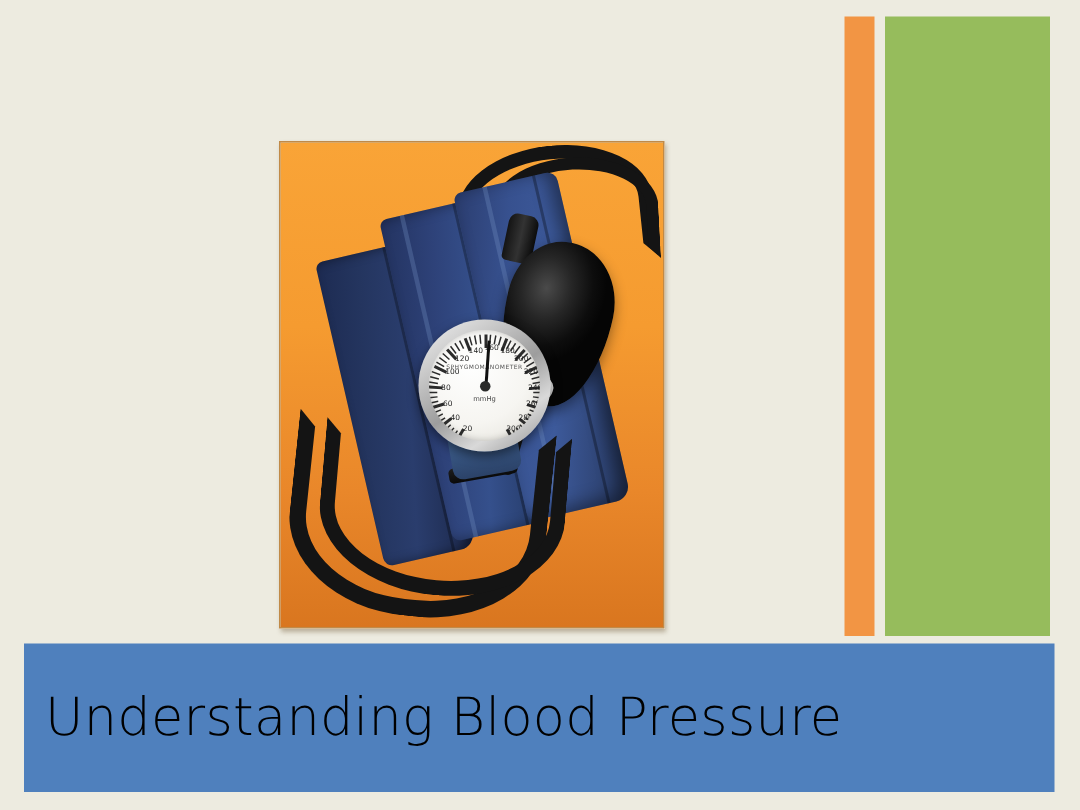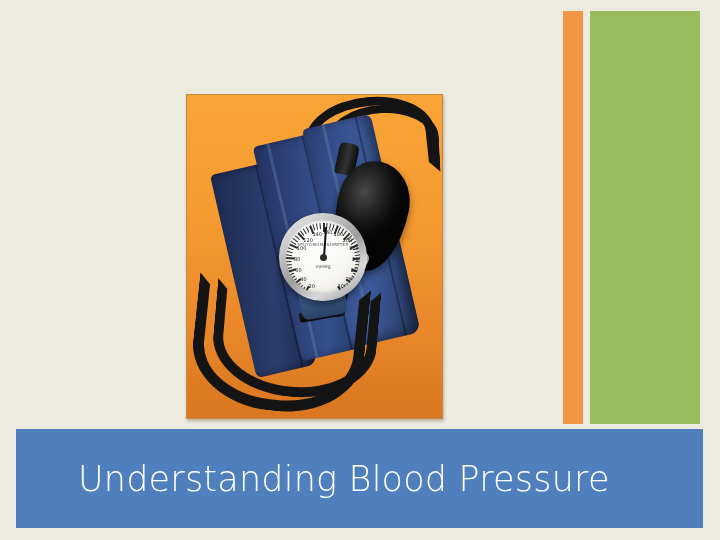--- a/index.html
+++ b/index.html
@@ -174,27 +174,26 @@
     border-radius:4px 7px 5px 3px;transform:rotate(22deg);
   }
 
   
   .banner{
     position:absolute;left:16px;top:429px;width:687px;height:99px;
     background:#4F80BD;
   }
   .banner-title{
     position:absolute;left:14px;top:50%;transform:translateY(-50%);
-    color:#ffffff;
+    color:#000000;
     font-family:"DejaVu Sans", sans-serif;
     font-size:35px;
     font-weight:300;
     letter-spacing:.2px;
     white-space:nowrap;
-    margin-left:48px;
   }
 </style>
 </head>
 <body>
 
 <div class="slide">
 
   <div class="bar-orange"></div>
   <div class="bar-green"></div>
 

